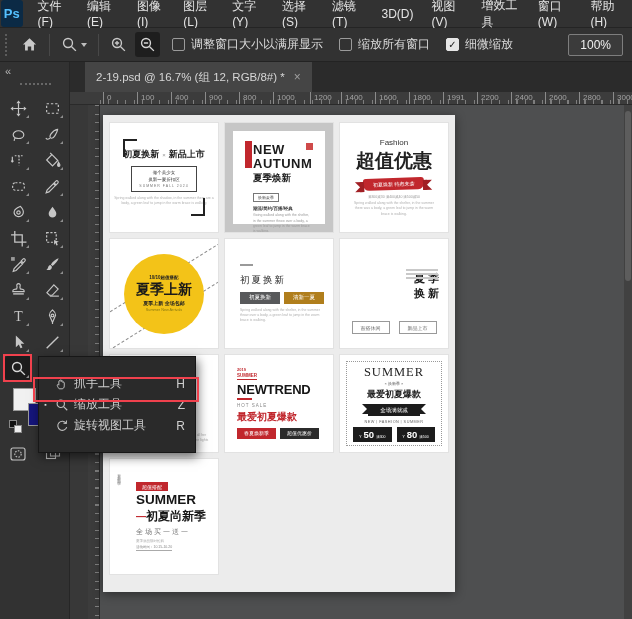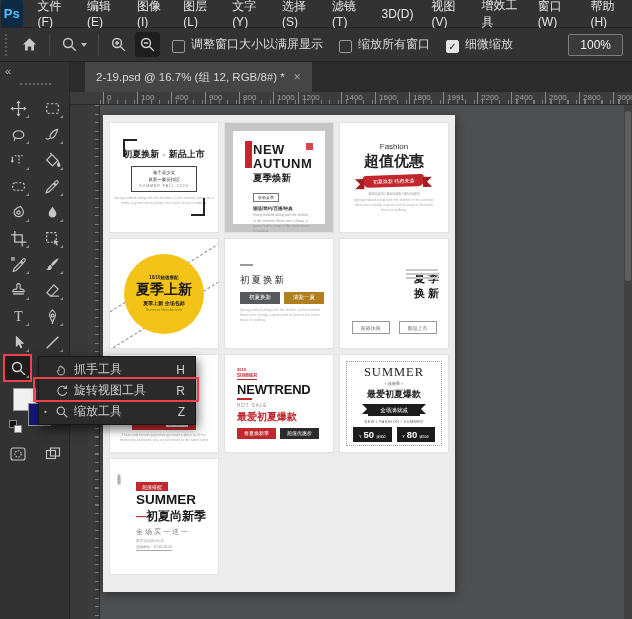--- a/index.html
+++ b/index.html
@@ -20,21 +20,21 @@
   .opt-grip { width:8px; height:22px; border-left:2px dotted #5c5c5c; margin:0 4px 0 5px;}
   .opt-sep { width:1px; height:22px; background:#484848; margin:0 7px;}
   .opt-btn { display:flex; align-items:center; padding:4px; border-radius:3px;}
   .opt-btn.pressed { background:#1e1e1e; }
   .chev { width:0; height:0; border-left:3.5px solid transparent; border-right:3.5px solid transparent;
     border-top:4px solid #bdbdbd; margin-left:3px;}
   .cbx { width:13px; height:13px; border:1px solid #9b9b9b; border-radius:2px; margin-right:6px;
     display:flex; align-items:center; justify-content:center; background:transparent;}
   .cbx.checked { background:#e6e6e6; border-color:#e6e6e6; }
   .cbx span { color:#1d1d1d; font-size:10px; font-weight:bold; line-height:1;}
-  .opt-check { display:flex; align-items:flex-end; margin-right:16px;}
+  .opt-check { display:flex; align-items:center; margin-right:16px;}
   .zoom-pct { margin-left:auto; margin-right:9px; border:1px solid #7e7e7e; border-radius:2px;
     background:#3b3b3b; color:#efefef; padding:3px 11px; font-size:12px;}
 
   
   .toolpanel { position:absolute; left:0; top:62px; width:70px; bottom:0; background:#323232;
     border-right:1px solid #262626; z-index:20;}
   .collapse { position:absolute; top:3px; left:5px; color:#b5b5b5; font-size:11px; letter-spacing:-1px;}
   .grip2 { position:absolute; top:21px; left:20px; width:31px; height:3px; border-top:2px dotted #676767;}
   .tools { position:absolute; top:34px; left:5px; width:60px; display:grid;
     grid-template-columns:26px 26px; column-gap:8px; row-gap:2px;}
@@ -94,21 +94,21 @@
   .c2 .bar { position:absolute; left:12px; top:10px; width:7px; height:27px; background:#c1272d;}
   .c2 .big { font-size:13px; font-weight:800; letter-spacing:.5px; line-height:1.05; color:#1c1c1c;}
   .c2 .sub { font-size:9.5px; font-weight:bold; margin-top:2px;}
   .c2 .tag { display:inline-block; border:1px solid #777; font-size:4px; padding:1px 4px; margin-top:3px; color:#555;}
   .c2 .feats { font-size:4.5px; font-weight:bold; margin-top:3px; color:#333;}
   .c2 .note { font-size:3.5px; color:#9a9a9a; width:80%; margin-top:2px; line-height:1.5; }
   .c2 .sq { position:absolute; right:12px; top:12px; width:7px; height:7px; background:#cf4a4a;}
 
   
   .c3 .en { font-size:8px; color:#333;}
-  .c3 .t { font-size:15px; font-weight:800; margin:1px 0 4px;}
+  .c3 .t { font-size:19px; font-weight:800; margin:1px 0 4px;}
   .ribbon { position:relative; background:#c1272d; color:#fff; font-size:5px; padding:3px 10px;
     border-radius:3px 3px 6px 6px; transform:rotate(-2deg); margin-bottom:5px;}
   .ribbon::before,.ribbon::after { content:""; position:absolute; top:3px; border:5px solid #a11f24; border-left-color:transparent;}
   .ribbon::before { left:-8px; border-right-width:4px;}
   .ribbon::after { right:-8px; border:5px solid #a11f24; border-right-color:transparent; border-left-width:4px;}
   .c3 .cond { font-size:3.5px; color:#999; margin-bottom:2px;}
 
   
   .c4 .circle { width:80px; height:80px; border-radius:50%; background:#f3c318; display:flex;
     flex-direction:column; align-items:center; justify-content:center; position:relative; z-index:2;}
@@ -204,21 +204,21 @@
   .c12 .en { font-size:13.5px; font-weight:900; color:#161616; line-height:1.1;}
   .c12 .trow { display:flex; align-items:center;}
   .c12 .dash { color:#c1272d; font-size:10px; font-weight:900;}
   .c12 .t { font-size:12px; font-weight:900; color:#161616;}
   .c12 .sub { font-size:7px; color:#777; letter-spacing:2px; margin:2px 0;}
   .c12 .note { font-size:3.5px; color:#aaa; margin-bottom:2px;}
   .c12 .time { font-size:3.5px; color:#888; border-bottom:1px solid #aaa; padding-bottom:.5px;}
 
   
   .flyout { position:absolute; left:38px; top:356px; width:158px; background:#2a2a2a;
-    border:1px solid #171717; box-shadow:2px 4px 10px rgba(0,0,0,.55); padding:2px 0; z-index:40;}
+    border:1px solid #171717; box-shadow:2px 4px 10px rgba(0,0,0,.55); padding:16px 0; z-index:40;}
   .fl-row { height:21px; display:flex; align-items:center; color:#cecece; font-size:12px;}
   .fl-bullet { width:13px; text-align:center; font-size:7px; color:#d5d5d5;}
   .fl-icon { width:20px; display:flex; justify-content:center;}
   .fl-label { flex:1; padding-left:2px;}
   .fl-key { padding-right:10px; color:#cfcfcf;}
   .anno { position:absolute; border:2px solid #f0414d; z-index:50; pointer-events:none;}
   .anno1 { left:3px; top:354px; width:29px; height:28px;}
   .anno2 { left:33px; top:377px; width:166px; height:25px;}
 </style>
 </head>
@@ -479,21 +479,21 @@
       <span class="tab-close">×</span>
     </div>
   </div>
   <div class="rulerbar">
     <span class="rtick" style="left:33px">0</span>
     <span class="rtick" style="left:67px">100</span>
     <span class="rtick" style="left:101px">400</span>
     <span class="rtick" style="left:135px">900</span>
     <span class="rtick" style="left:169px">800</span>
     <span class="rtick" style="left:203px">1000</span>
-    <span class="rtick" style="left:228px">1200</span>
+    <span class="rtick" style="left:240px">1200</span>
     <span class="rtick" style="left:271px">1400</span>
     <span class="rtick" style="left:305px">1600</span>
     <span class="rtick" style="left:339px">1800</span>
     <span class="rtick" style="left:373px">1991</span>
     <span class="rtick" style="left:407px">2200</span>
     <span class="rtick" style="left:441px">2400</span>
     <span class="rtick" style="left:475px">2600</span>
     <span class="rtick" style="left:509px">2800</span>
     <span class="rtick" style="left:543px">3000</span>
   </div>
@@ -655,41 +655,41 @@
     <span class="fl-bullet"></span>
     <span class="fl-icon">
       <svg width="14" height="14" viewBox="0 0 16 16">
           <path d="M4.8 13.5C3.6 12.2 2.3 10 2.6 9.1c.3-.8 1.3-.6 1.8.2V4.9c0-.9 1.3-.9 1.5 0v-1c0-.9 1.4-.9 1.6 0v1.2c.1-.9 1.5-.8 1.6.1v1.2c.2-.8 1.5-.6 1.5.2v3.6c0 2.1-1.2 3.3-2.6 3.3z" fill="none" stroke="#bfbfbf" stroke-width="1.1"></path>
         </svg>
     </span>
     <span class="fl-label">抓手工具</span>
     <span class="fl-key">H</span>
   </div>
   <div class="fl-row">
+    <span class="fl-bullet">▪</span>
+    <span class="fl-icon">
+      <svg width="14" height="14" viewBox="0 0 16 16">
+          <g fill="none" stroke="#bfbfbf" stroke-width="1.3">
+            <circle cx="6.6" cy="6.6" r="4.2"></circle>
+            <path d="M9.8 9.8l4.2 4.2"></path>
+          </g>
+        </svg>
+    </span>
+    <span class="fl-label">缩放工具</span>
+    <span class="fl-key">Z</span>
+  </div>
+  <div class="fl-row">
     <span class="fl-bullet"></span>
     <span class="fl-icon">
       <svg width="14" height="14" viewBox="0 0 16 16">
           <g fill="none" stroke="#bfbfbf" stroke-width="1.2">
             <path d="M12.8 5A5.2 5.2 0 1 0 13.4 9.2"></path>
             <path d="M13.2 1.8l-.3 3.2-3.2-.3"></path>
           </g>
         </svg>
     </span>
     <span class="fl-label">旋转视图工具</span>
     <span class="fl-key">R</span>
   </div>
-  <div class="fl-row">
-    <span class="fl-bullet">▪</span>
-    <span class="fl-icon">
-      <svg width="14" height="14" viewBox="0 0 16 16">
-          <g fill="none" stroke="#bfbfbf" stroke-width="1.3">
-            <circle cx="6.6" cy="6.6" r="4.2"></circle>
-            <path d="M9.8 9.8l4.2 4.2"></path>
-          </g>
-        </svg>
-    </span>
-    <span class="fl-label">缩放工具</span>
-    <span class="fl-key">Z</span>
-  </div>
 </div>
 
 <div class="anno anno1"></div>
 <div class="anno anno2"></div>
 
 </body></html>

